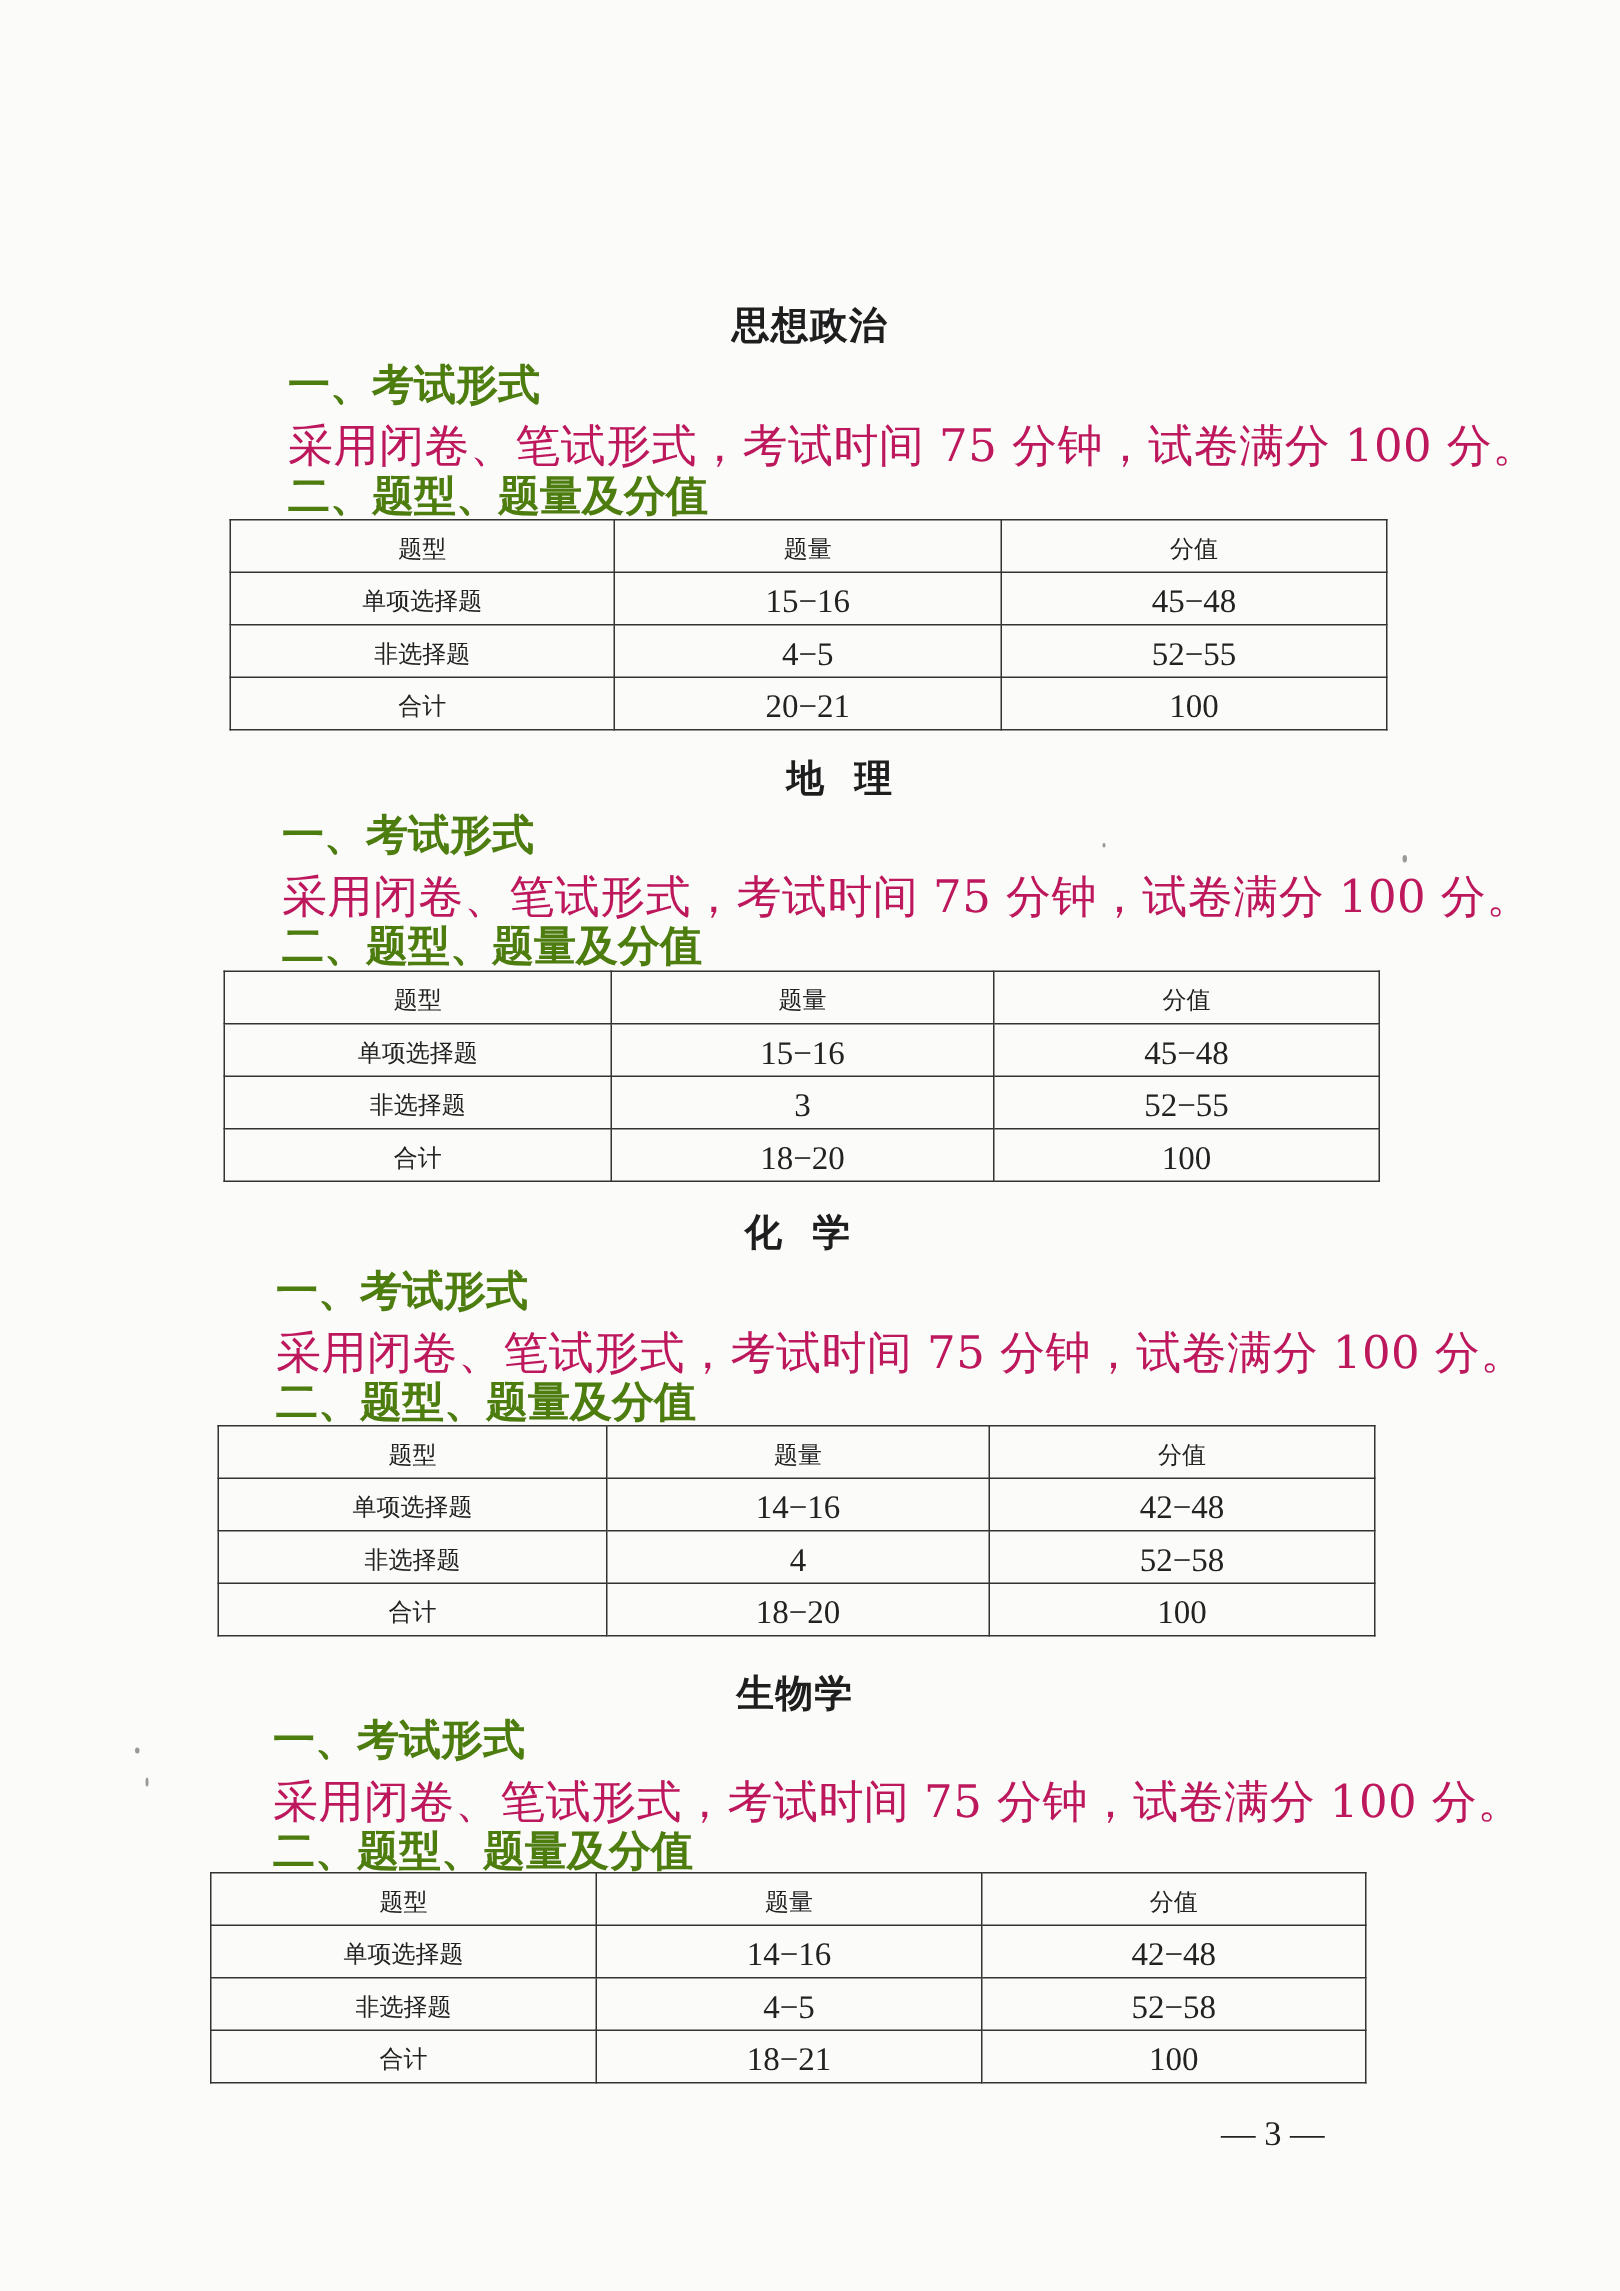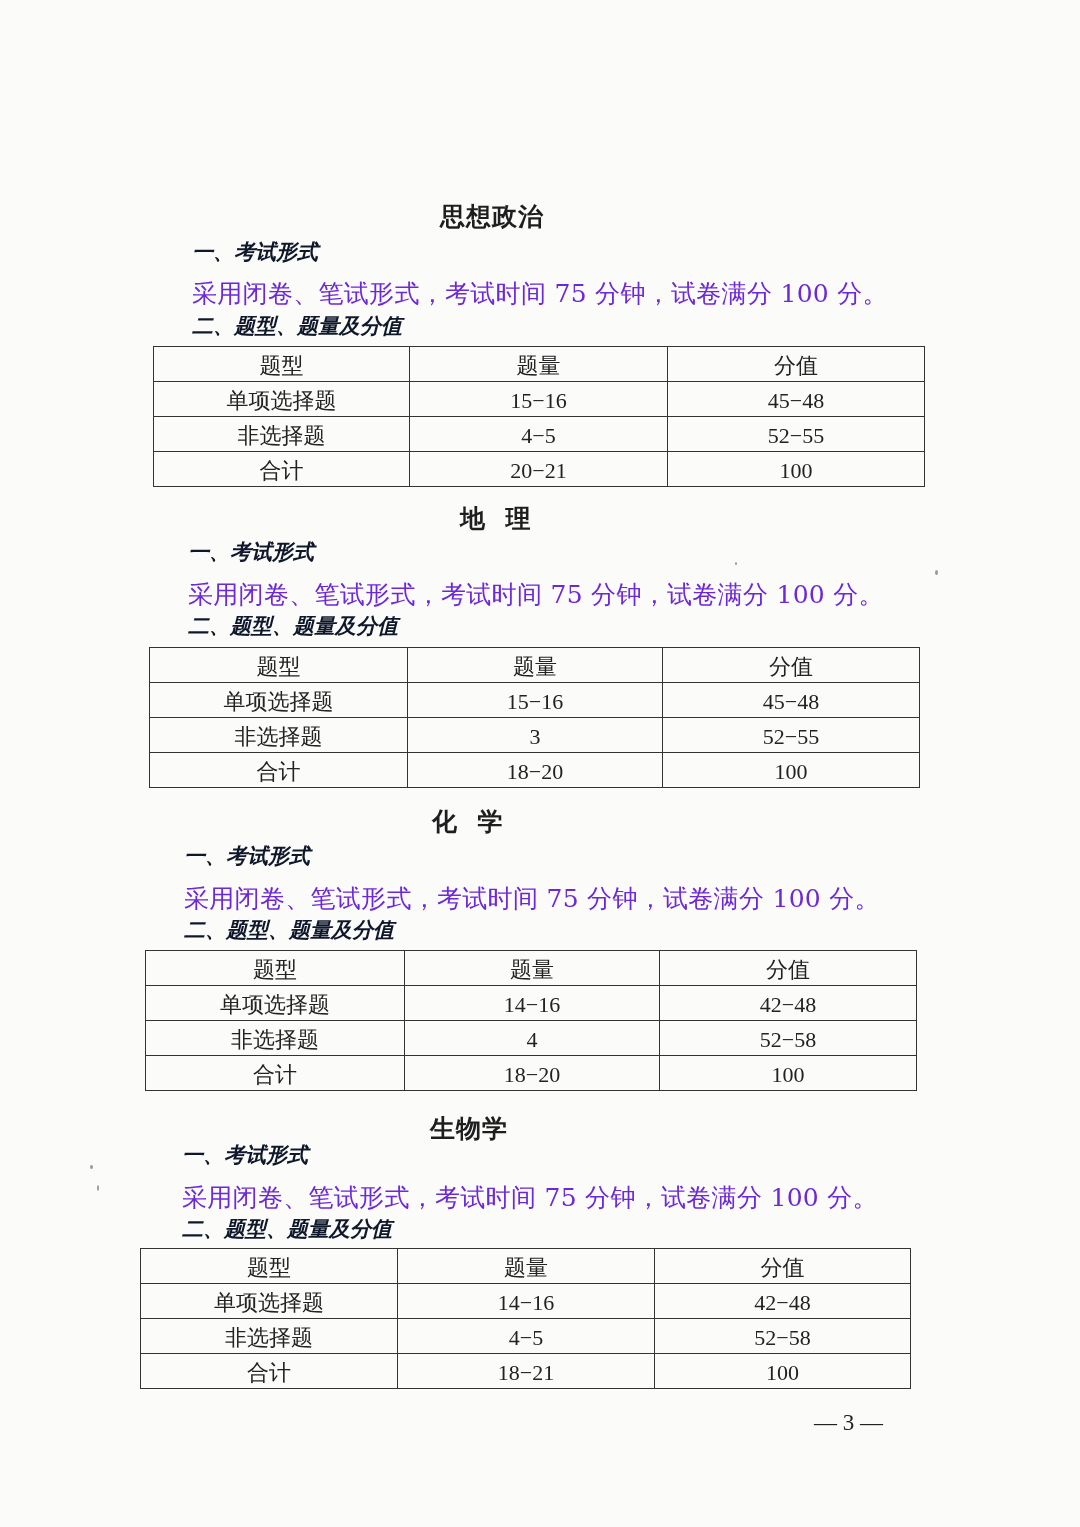--- a/index.html
+++ b/index.html
@@ -10,49 +10,49 @@
       overflow: hidden;
       font-family: "DejaVu Serif", "Liberation Serif", serif;
       color: #1e1e1e;
     }
     .subject-title {
       position: absolute;
       font-family: "DejaVu Sans", "Liberation Sans", sans-serif;
       font-weight: bold;
       font-size: 25px;
       letter-spacing: 1px;
+      text-align: center;
       white-space: pre;
     }
     .heading {
       position: absolute;
       font-family: "DejaVu Sans", "Liberation Sans", sans-serif;
       font-weight: bold;
-      font-size: 21px;
+      font-size: 28px;
       white-space: nowrap;
-      color: #0f172a;
-      font-style: italic;
+      color: #4d7c0f;
     }
     .body-text {
       position: absolute;
-      font-size: 25px;
+      font-size: 30px;
       white-space: nowrap;
-      color: #6d28d9;
+      color: #be185d;
       letter-spacing: 0.3px;
     }
     table.score {
       position: absolute;
       border-collapse: collapse;
       table-layout: fixed;
       border: 1.6px solid #2b2b2b;
     }
     table.score td {
       border: 1.3px solid #333;
       text-align: center;
       vertical-align: bottom;
-      font-size: 22px;
+      font-size: 16px;
       height: 34px;
       padding: 0;
       line-height: 30px;
       color: #222;
     }
     table.score td.num { font-family: "Liberation Serif", "DejaVu Serif", serif; font-size: 22px; }
     .page-number {
       position: absolute;
       left: 814px; top: 1410px;
       font-size: 23px;

